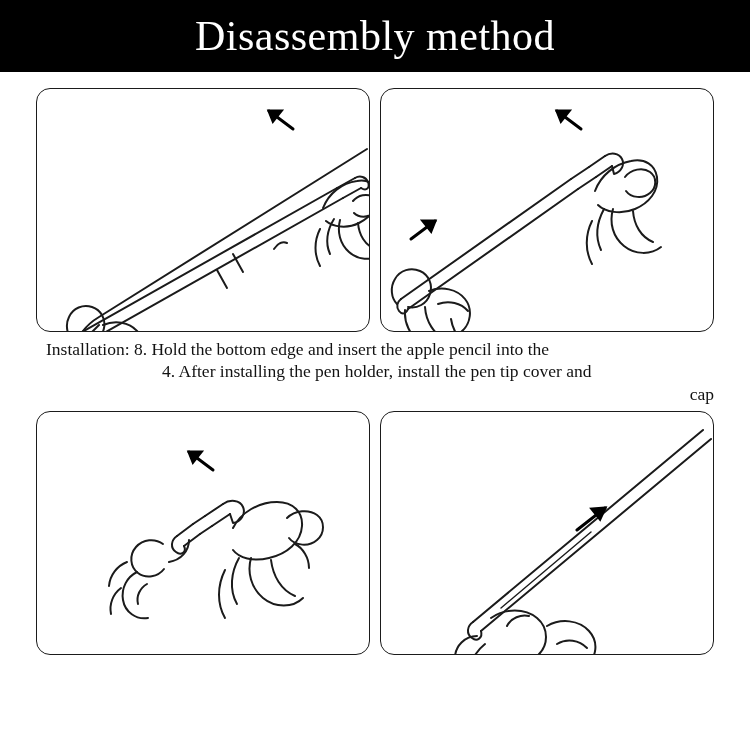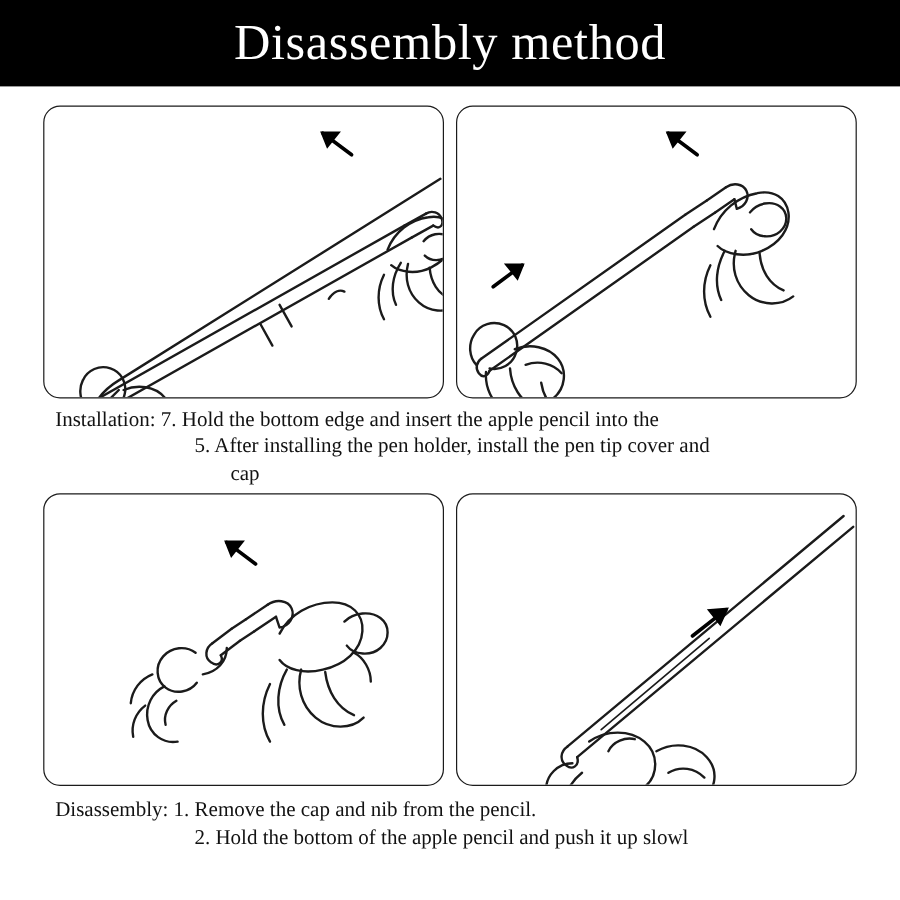--- a/index.html
+++ b/index.html
@@ -68,21 +68,21 @@
     font-size: 17.5px;
     line-height: 1.28;
     color: #121212;
   }
   .cap-line {
     display: block;
     white-space: pre-wrap;
   }
   .indent-1 { padding-left: 0px; }
   .indent-2 { padding-left: 116px; }
-  .indent-3 { padding-left: 146px; }
+  .indent-3 { padding-left: 146px; text-align: right; }
   .cap-block-2 { padding-top: 8px; }
 </style>
 </head>
 <body>
 
 <div class="page">
 
   <div class="title-bar">
     <span class="title-text">Disassembly method</span>
   </div>
@@ -167,22 +167,22 @@
         </g>
         <g stroke="#000" stroke-width="3" fill="#000">
           <path d="M30 150 L54 132" stroke-linecap="round" fill="none"></path>
           <path d="M54 132 L42 132 L50 142 Z"></path>
         </g>
       </svg>
     </div>
   </div>
 
   <div class="caption">
-    <span class="cap-line indent-1">Installation: 7. Hold the bottom edge and insert the apple pencil into the</span>
-    <span class="cap-line indent-2">5. After installing the pen holder, install the pen tip cover and</span>
+    <span class="cap-line indent-1">Installation: 8. Hold the bottom edge and insert the apple pencil into the</span>
+    <span class="cap-line indent-2">4. After installing the pen holder, install the pen tip cover and</span>
     <span class="cap-line indent-3">cap</span>
   </div>
 
   <div class="panel-row row-2">
 
     <div class="panel">
       <svg width="332" height="242" viewBox="0 0 332 242">
         <g fill="none" stroke="#1b1b1b" stroke-width="2" stroke-linecap="round" stroke-linejoin="round">
 
           <path d="M140 124 L156 112"></path>
@@ -240,18 +240,14 @@
         </g>
 
         <g stroke="#000" stroke-width="3" fill="#000">
           <path d="M196 118 L224 96" stroke-linecap="round" fill="none"></path>
           <path d="M224 96 L211 97 L219 107 Z"></path>
         </g>
       </svg>
     </div>
   </div>
 
-  <div class="caption cap-block-2">
-    <span class="cap-line indent-1">Disassembly: 1. Remove the cap and nib from the pencil.</span>
-    <span class="cap-line indent-2">2. Hold the bottom of the apple pencil and push it up slowl</span>
-  </div>
 
 </div>
 
 </body></html>

